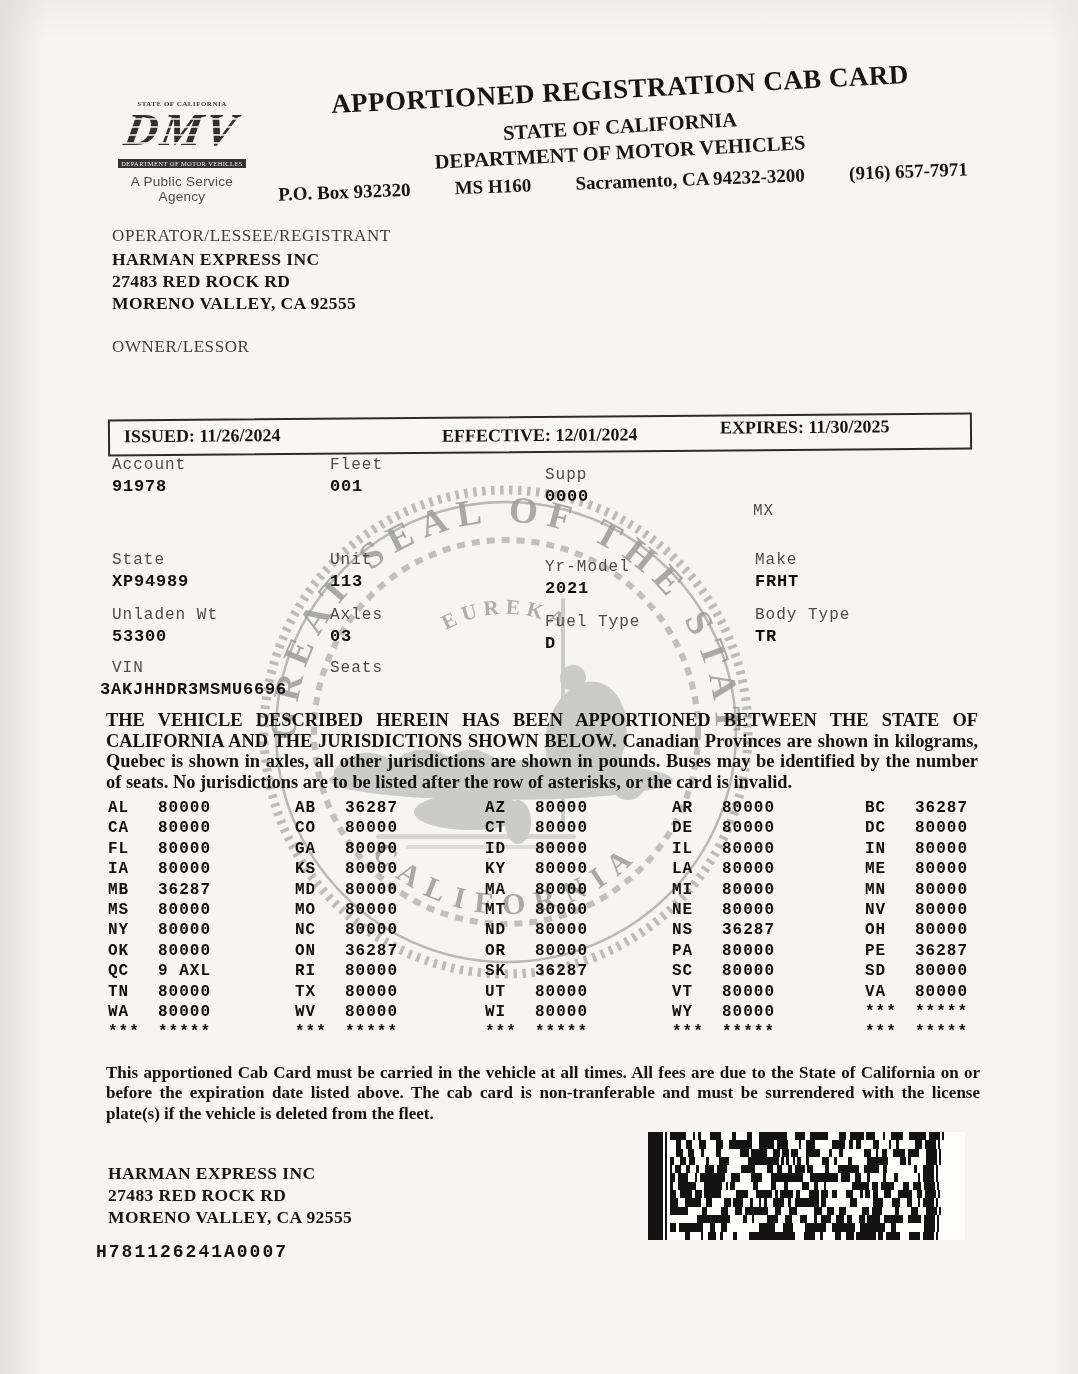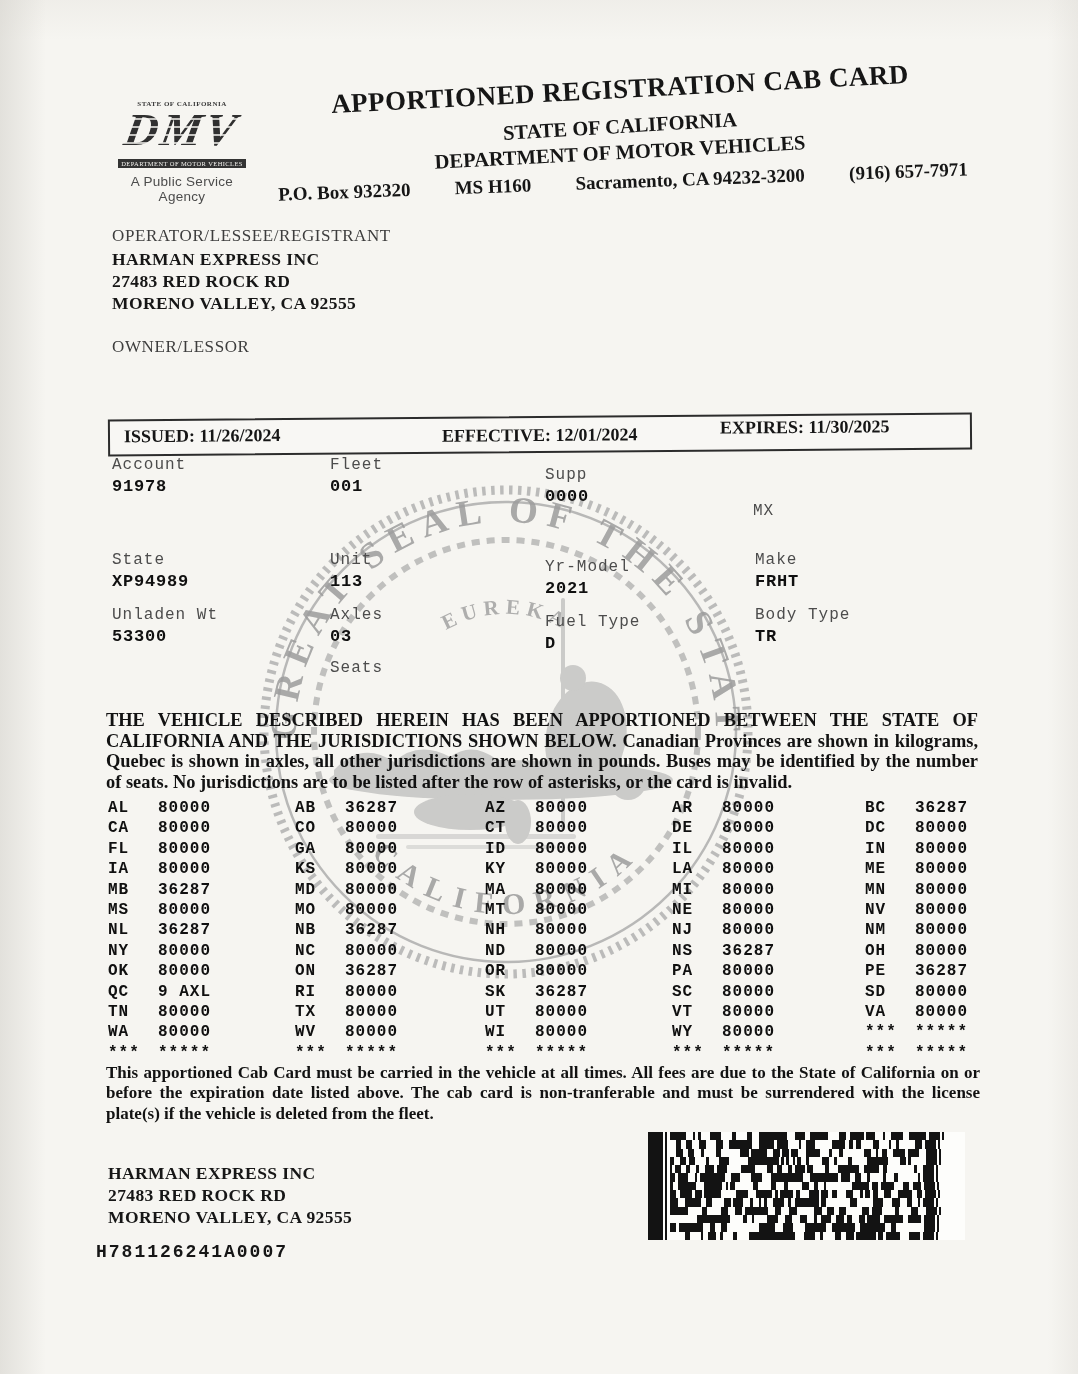--- a/index.html
+++ b/index.html
@@ -204,20 +204,24 @@
       <div class="fvalue">03</div>
     </div>
   <div class="field f-fuel">
       <div class="flabel">Fuel Type</div>
       <div class="fvalue">D</div>
     </div>
   <div class="field f-body">
       <div class="flabel">Body Type</div>
       <div class="fvalue">TR</div>
     </div>
+  <div class="field f-vin">
+      <div class="flabel">VIN</div>
+      <div class="fvalue">3AKJHHDR3MSMU6696</div>
+    </div>
   <div class="field f-seats">
       <div class="flabel">Seats</div>
       <div class="fvalue"></div>
     </div>
 
   <p class="notice1">THE VEHICLE DESCRIBED HEREIN HAS BEEN APPORTIONED BETWEEN THE STATE OF CALIFORNIA AND THE JURISDICTIONS SHOWN BELOW. Canadian Provinces are shown in kilograms, Quebec is shown in axles, all other jurisdictions are shown in pounds.  Buses may be identified by the number of seats.  No jurisdictions are to be listed after the row of asterisks, or the card is invalid.</p>
 
   <div class="jgrid">
       <div class="jrow">
         <div class="jcell"><span class="jcode">AL</span><span class="jval">80000</span></div>
@@ -255,27 +259,20 @@
         <div class="jcell"><span class="jcode">MN</span><span class="jval">80000</span></div>
       </div>
       <div class="jrow">
         <div class="jcell"><span class="jcode">MS</span><span class="jval">80000</span></div>
         <div class="jcell"><span class="jcode">MO</span><span class="jval">80000</span></div>
         <div class="jcell"><span class="jcode">MT</span><span class="jval">80000</span></div>
         <div class="jcell"><span class="jcode">NE</span><span class="jval">80000</span></div>
         <div class="jcell"><span class="jcode">NV</span><span class="jval">80000</span></div>
       </div>
       <div class="jrow">
-        <div class="jcell"><span class="jcode">NL</span><span class="jval">36287</span></div>
-        <div class="jcell"><span class="jcode">NB</span><span class="jval">36287</span></div>
-        <div class="jcell"><span class="jcode">NH</span><span class="jval">80000</span></div>
-        <div class="jcell"><span class="jcode">NJ</span><span class="jval">80000</span></div>
-        <div class="jcell"><span class="jcode">NM</span><span class="jval">80000</span></div>
-      </div>
-      <div class="jrow">
         <div class="jcell"><span class="jcode">NY</span><span class="jval">80000</span></div>
         <div class="jcell"><span class="jcode">NC</span><span class="jval">80000</span></div>
         <div class="jcell"><span class="jcode">ND</span><span class="jval">80000</span></div>
         <div class="jcell"><span class="jcode">NS</span><span class="jval">36287</span></div>
         <div class="jcell"><span class="jcode">OH</span><span class="jval">80000</span></div>
       </div>
       <div class="jrow">
         <div class="jcell"><span class="jcode">OK</span><span class="jval">80000</span></div>
         <div class="jcell"><span class="jcode">ON</span><span class="jval">36287</span></div>
         <div class="jcell"><span class="jcode">OR</span><span class="jval">80000</span></div>

